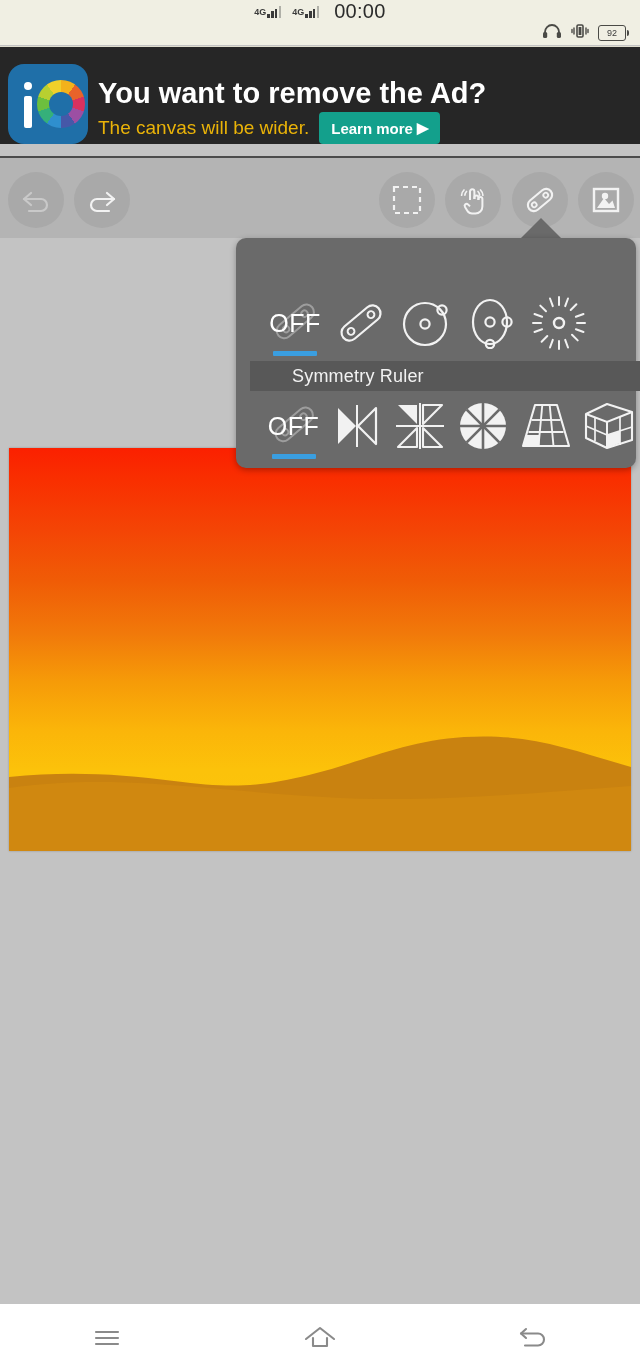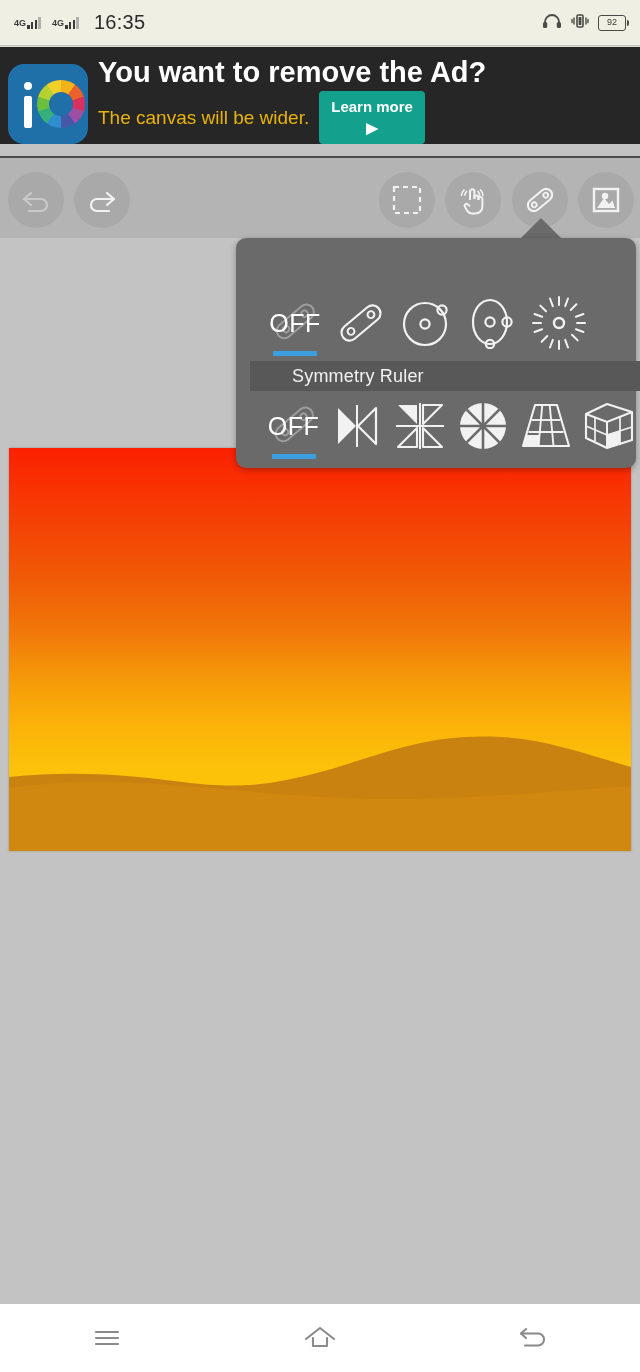--- a/index.html
+++ b/index.html
@@ -9,21 +9,21 @@
     font-family:"Liberation Sans", sans-serif;
     overflow:hidden;
     position:relative;
   }
 
   
   .statusbar{
     position:absolute;left:0;top:0;width:640px;height:45px;
     background:#f0efe3;
     display:flex;align-items:center;
-    box-sizing:border-box;padding:0 14px;
+    box-sizing:border-box;padding:0 14px;flex-direction:column;
   }
   .sb-left{display:flex;align-items:center;gap:0px;}
   .sig{display:flex;align-items:flex-end;margin-right:11px;}
   .sig .g4{font-size:9px;color:#3a3a3a;line-height:9px;margin-right:1px;font-weight:bold;
            align-self:flex-start;margin-top:2px;}
   .bars{display:flex;align-items:flex-end;gap:1.2px;height:12px;}
   .bars i{display:block;width:2.6px;background:#3a3a3a;}
   .bars i:nth-child(1){height:4px;}
   .bars i:nth-child(2){height:6.5px;}
   .bars i:nth-child(3){height:9px;}
@@ -65,21 +65,21 @@
     content:"";position:absolute;left:12px;top:12px;width:24px;height:24px;border-radius:50%;
     background:#1f6fa8;
   }
   .ad-text{flex:1 1 auto;min-width:0;}
   .ad-l1{color:#ffffff;font-size:29px;font-weight:bold;line-height:34px;white-space:nowrap;}
   .ad-l2row{display:flex;align-items:center;gap:10px;margin-top:2px;}
   .ad-l2{color:#eab308;font-size:19px;line-height:32px;white-space:nowrap;}
   .ad-cta{
     background:#13a08c;color:#fff;font-size:15px;font-weight:bold;
     padding:7px 12px;border-radius:4px;white-space:nowrap;
-    display:flex;align-items:center;gap:4px;flex-direction:column;
+    display:flex;align-items:center;gap:4px;
   }
 
   
   .toolbar{
     position:absolute;left:0;top:156px;width:640px;height:80px;
     background:#b4b4b4;
     border-top:2px solid #4b4b4b;
   }
   .tbtn{
     position:absolute;top:14px;width:56px;height:56px;border-radius:50%;
@@ -181,21 +181,21 @@
     </div>
     <div class="sig">
       <span class="g4">4G</span>
       <span class="bars">
           <i></i>
           <i></i>
           <i></i>
           <i></i>
         </span>
     </div>
-    <div class="clock">16:35</div>
+    <div class="clock">00:00</div>
   </div>
   <div class="sb-right">
     <span>
       <svg width="20" height="16" viewBox="0 0 20 16">
         <path d="M3 12V9a7 7 0 0 1 14 0v3" fill="none" stroke="#4a4a46" stroke-width="1.8"></path>
         <rect x="1" y="9" width="4.2" height="6" rx="1.6" fill="#4a4a46"></rect>
         <rect x="14.8" y="9" width="4.2" height="6" rx="1.6" fill="#4a4a46"></rect>
       </svg>
     </span>
     <span>

